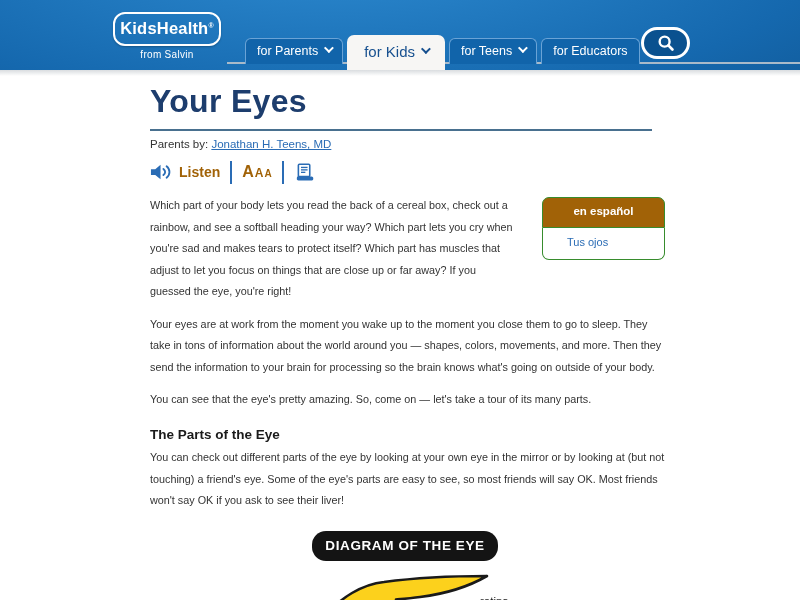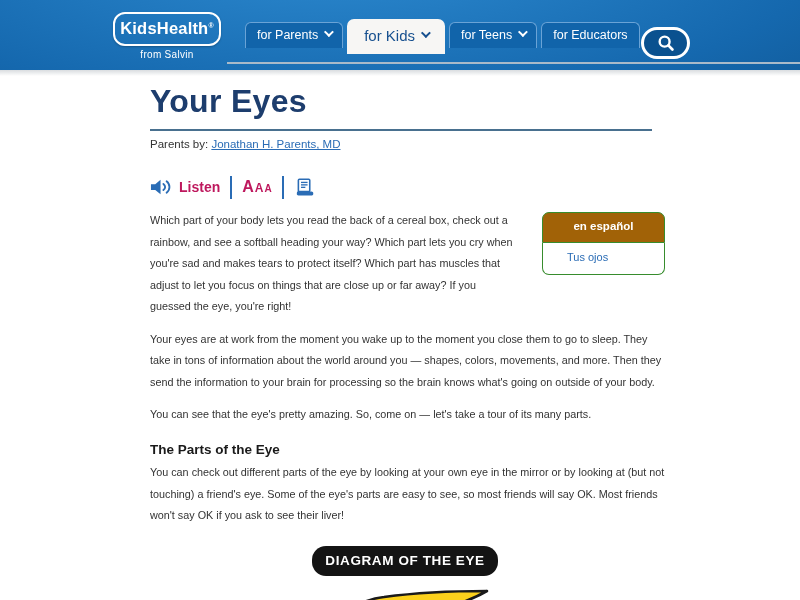--- a/index.html
+++ b/index.html
@@ -15,21 +15,21 @@
 
   .logo { position:absolute; left:113px; top:12px; width:108px; text-align:center; cursor:pointer; }
   .logo-box { border:2px solid #fff; border-radius:12px 12px 12px 12px; padding:5px 4px 6px;
     color:#fff; font-weight:bold; font-size:16.5px; letter-spacing:.2px;
     box-shadow:0 1px 2px rgba(0,0,0,.25); }
   .logo-box sup { font-size:7px; vertical-align:6px; }
   .logo-tagline { color:#fff; font-size:10px; margin-top:3px; letter-spacing:.3px; }
 
   .tab-underline { position:absolute; left:227px; right:0; bottom:6px; height:2px; background:#a9bac9; }
 
-  .tabs { position:absolute; left:245px; bottom:16px; display:flex; align-items:flex-end; gap:4px; }
+  .tabs { position:absolute; left:245px; bottom:0; display:flex; align-items:flex-end; gap:4px; }
   .tab { display:flex; align-items:center; gap:6px; background:#1164aa;
     border:1.5px solid #6aa3d6; border-bottom:none; border-radius:6px 6px 0 0;
     color:#fff; font-size:12.5px; padding:5px 11px 6px; margin-bottom:6px; cursor:pointer; z-index:1; }
   .tab.active { background:#f7f6f4; color:#17508f; font-size:15px; border:none;
     padding:8px 17px 10px; margin-bottom:0; z-index:3; border-radius:7px 7px 0 0; }
   .chev { width:7px; height:7px; border-right:2px solid currentColor; border-bottom:2px solid currentColor;
     transform:rotate(45deg) translateY(-2px); margin-top:-3px; }
 
   .search-btn { position:absolute; left:641px; top:27px; width:49px; height:32px;
     border-radius:16px; border:3px solid #fff; background:#0a518f; cursor:pointer;
@@ -40,21 +40,21 @@
   .breadcrumb a { color:#2a6cb5; font-weight:bold; text-decoration:none; cursor:pointer; }
   .crumb-sep { color:#333; margin:0 3px; }
 
   
   h1.page-title { margin:13px 0 0 150px; font-size:32px; letter-spacing:.3px; color:#1d3d6d; }
   .title-rule { margin:9px 0 0 150px; width:502px; height:0; border-top:2px solid #49708f; }
   .reviewed { margin:7px 0 0 150px; font-size:11.5px; color:#333; }
   .reviewed a { color:#2a6cb5; text-decoration:underline; cursor:pointer; }
 
   
-  .toolbar { margin:24px 0 0 150px; display:flex; align-items:center; gap:10px; color:#be185d; height:26px; }
+  .toolbar { margin:9px 0 0 150px; display:flex; align-items:center; gap:10px; color:#a16207; height:26px; }
   .tool { display:flex; align-items:center; gap:6px; cursor:pointer; }
   .listen-label { font-size:14px; font-weight:bold; }
   .tool-div { width:2px; height:23px; background:#2a6cb5; }
   .aaa { display:flex; align-items:baseline; gap:1px; font-weight:bold; cursor:pointer; }
   .aaa .a1{font-size:16px;} .aaa .a2{font-size:12px;} .aaa .a3{font-size:10px;}
 
   
   .article { margin:10px 0 0 150px; width:515px; font-size:10.8px; line-height:21.5px; color:#333; }
   .article p { margin:0 0 11px; }
 
@@ -113,21 +113,21 @@
       </svg>
     </div>
   </div>
   <div class="header-shadow"></div>
 
 
   <h1 class="page-title">Your Eyes</h1>
   <div class="title-rule"></div>
   <div class="reviewed">
     <span>Parents by:</span>
-    <a>Jonathan H. Parents, MD</a>
+    <a>Jonathan H. Teens, MD</a>
   </div>
 
   <div class="toolbar">
     <div class="tool">
       <svg width="23" height="20" viewBox="0 0 24 20">
         <path d="M1 7v6h4.5L11 17.5v-15L5.5 7H1z" fill="#2a6cb5"></path>
         <path d="M14 6.8c1.1.9 1.8 2 1.8 3.2s-.7 2.3-1.8 3.2" stroke="#2a6cb5" stroke-width="1.9" fill="none" stroke-linecap="round"></path>
         <path d="M17.3 4c1.9 1.5 3 3.6 3 6s-1.1 4.5-3 6" stroke="#2a6cb5" stroke-width="1.9" fill="none" stroke-linecap="round"></path>
       </svg>
       <span class="listen-label">Listen</span>

